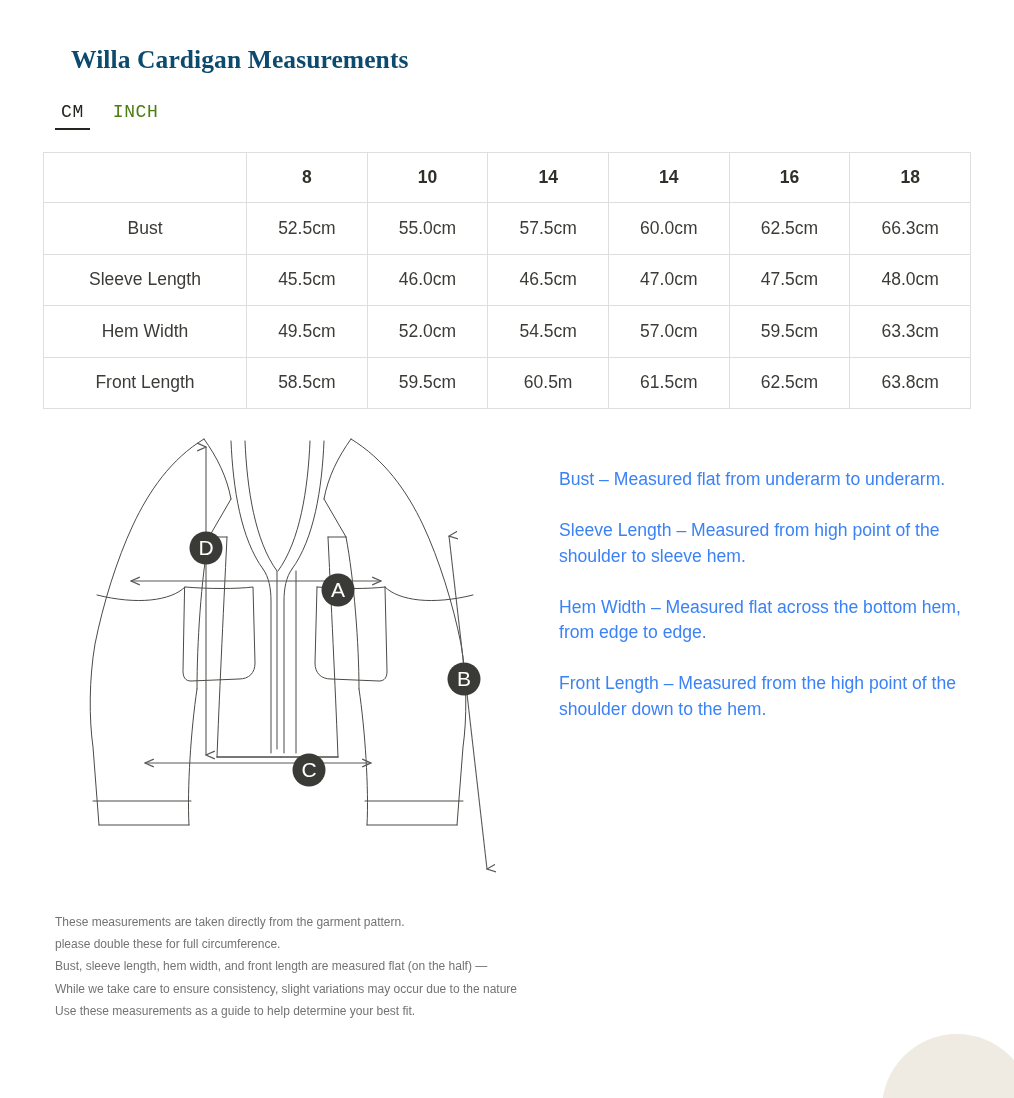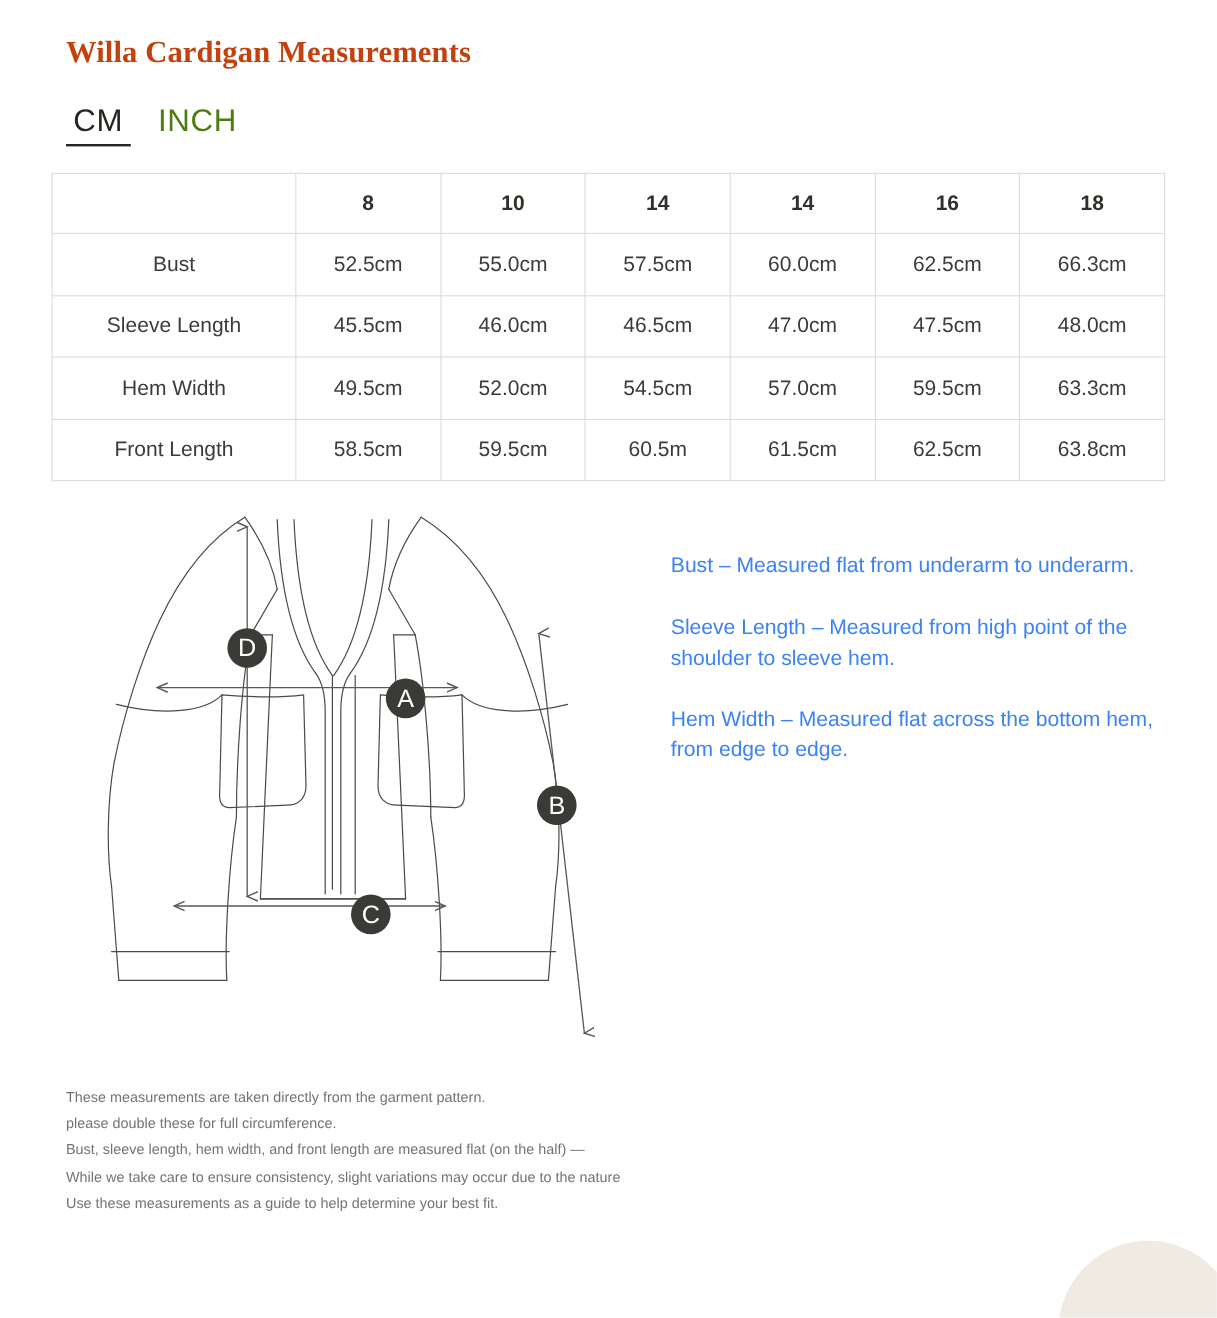--- a/index.html
+++ b/index.html
@@ -31,42 +31,42 @@
     z-index: 1;
     padding: 0 43px;
   }
 
   
   .title {
     font-family: "Liberation Serif", serif;
     font-size: 25.5px;
     font-weight: 700;
     letter-spacing: .1px;
-    color: #c2410c;
-    margin: 0;
+    color: #0c4a6e;
+    margin: 16px;
     padding-top: 29px;
     padding-left: 12px;
   }
 
   
   .units {
     display: flex;
     align-items: flex-end;
     gap: 17px;
     padding-left: 12px;
     margin-top: 27px;
   }
   .unit {
-    font-size: 26px;
+    font-size: 18px;
     letter-spacing: .6px;
     line-height: 1;
     padding-bottom: 7px;
     cursor: pointer;
     background: none; border: 0;
-    font-family: Liberation Sans, sans-serif;
+    font-family: Liberation Mono, monospace;
   }
   .unit.active {
     color: #26251f;
     border-bottom: 2.5px solid #26251f;
   }
   .unit.inactive {
     color: #4d7c0f;
     border-bottom: 2.5px solid transparent;
   }
 
@@ -314,20 +314,21 @@
           <circle cx="268" cy="341" r="16.5" fill="#3a3a37"></circle>
           <text x="268" y="348" text-anchor="middle" fill="#ffffff" font-family="Liberation Sans, sans-serif" font-size="21">C</text>
         </g>
       </svg>
     </div>
 
     <div class="legend">
       <p>Bust – Measured flat from underarm to underarm.</p>
       <p>Sleeve Length – Measured from high point of the shoulder to sleeve hem.</p>
       <p>Hem Width – Measured flat across the bottom hem, from edge to edge.</p>
+      <p>Front Length – Measured from the high point of the shoulder down to the hem.</p>
     </div>
 
   </div>
 
   <div class="footnotes">
     <p class="fn">These measurements are taken directly from the garment pattern.</p>
     <p class="fn">please double these for full circumference.</p>
     <p class="fn">Bust, sleeve length, hem width, and front length are measured flat (on the half) —</p>
     <p class="fn">While we take care to ensure consistency, slight variations may occur due to the nature</p>
     <p class="fn">Use these measurements as a guide to help determine your best fit.</p>

